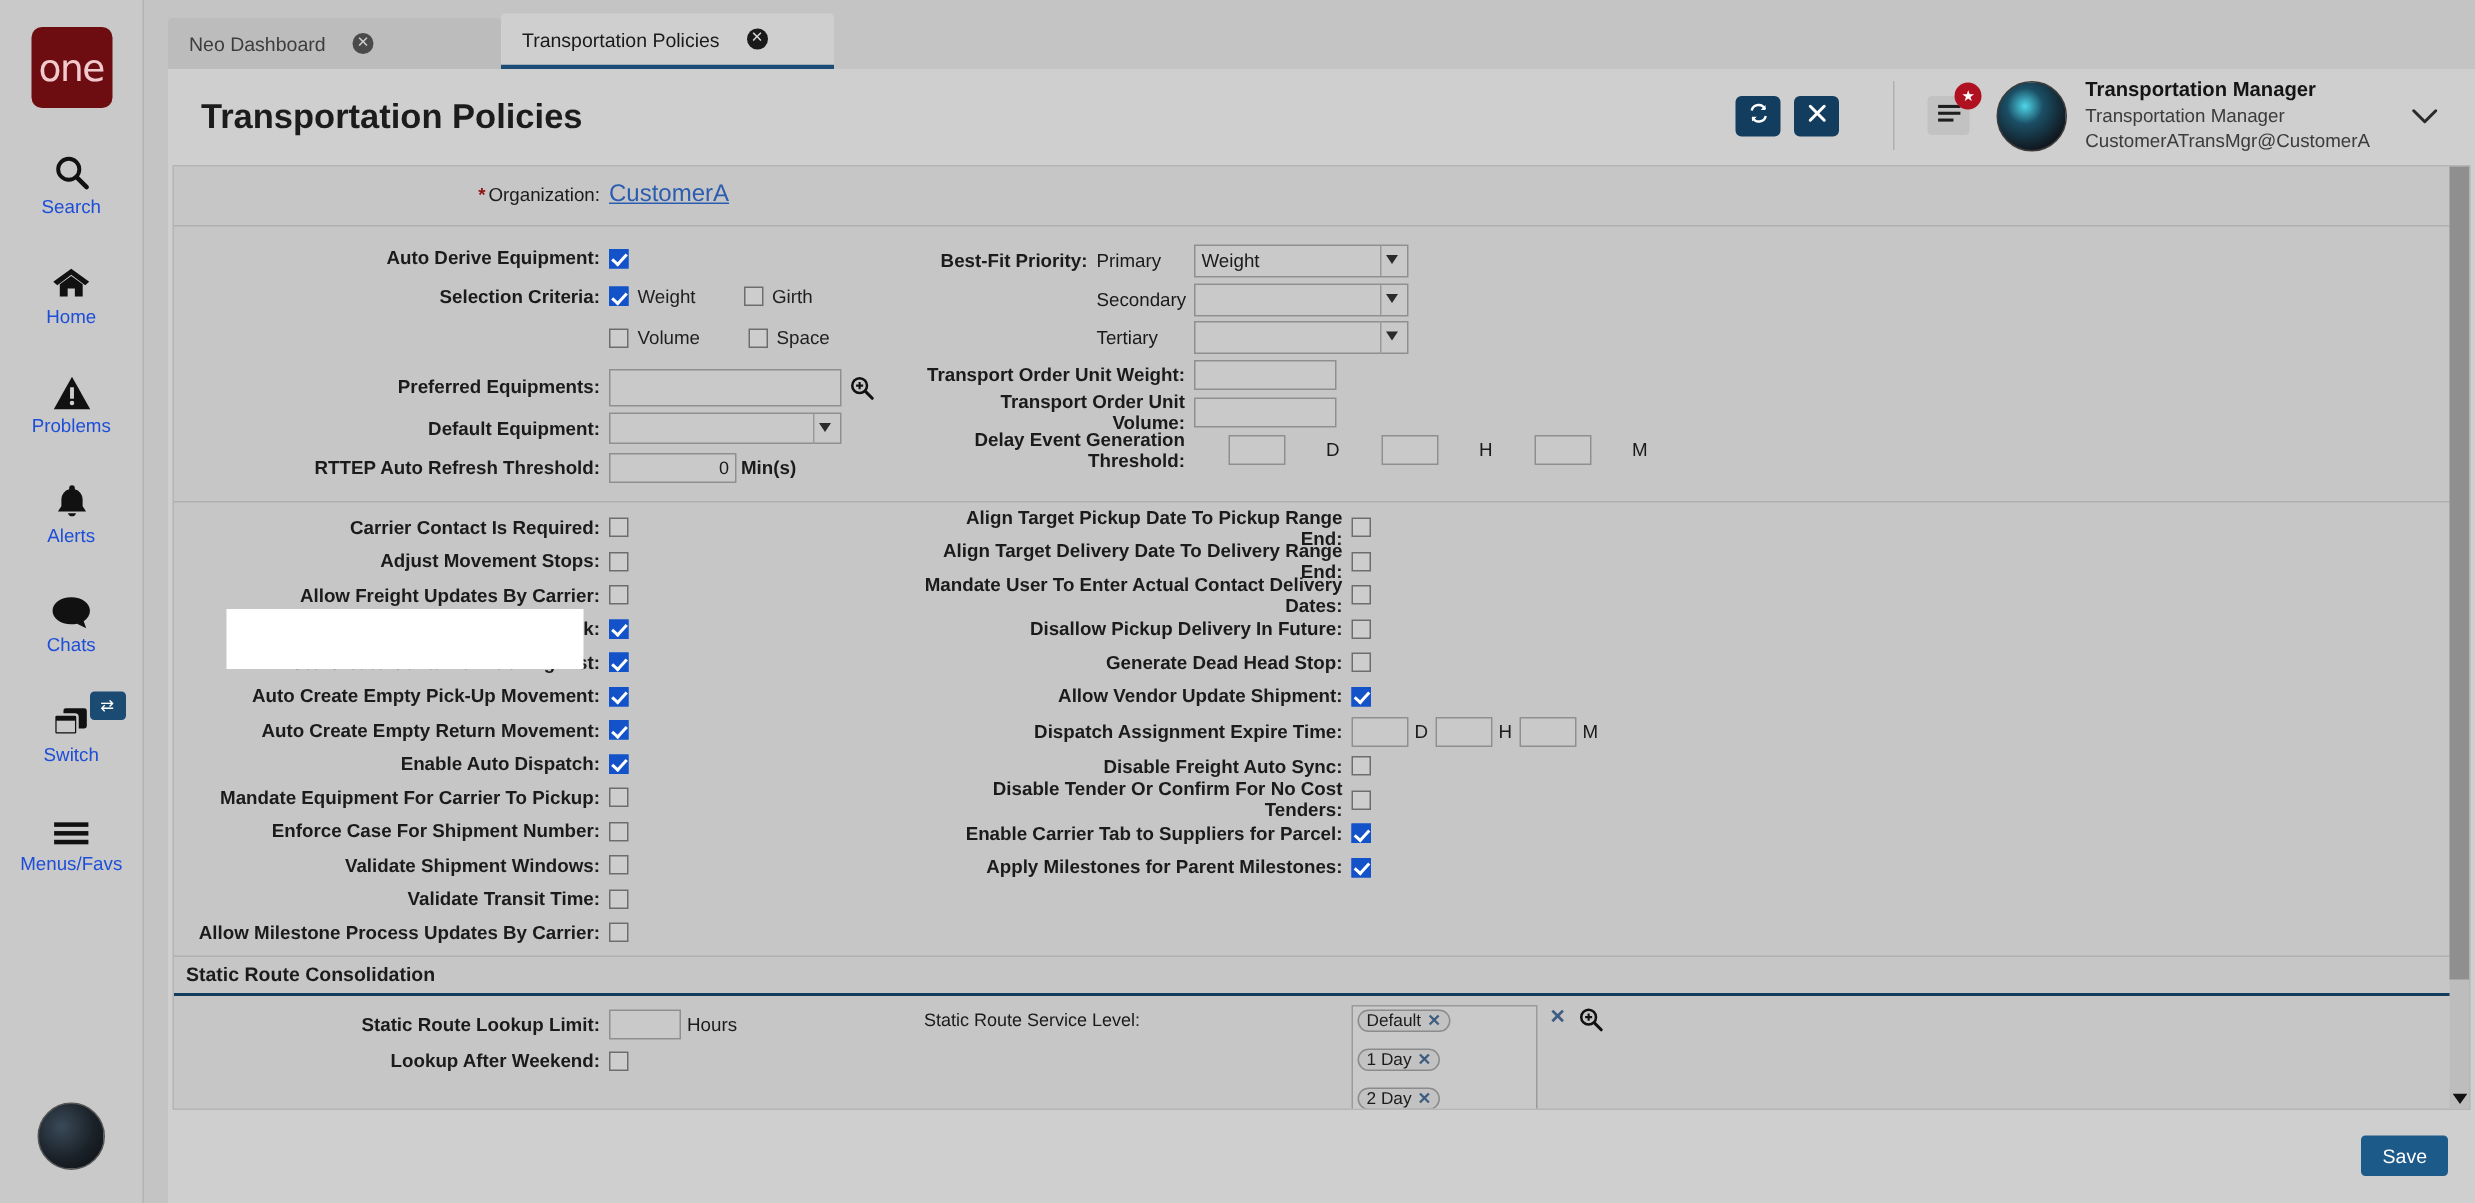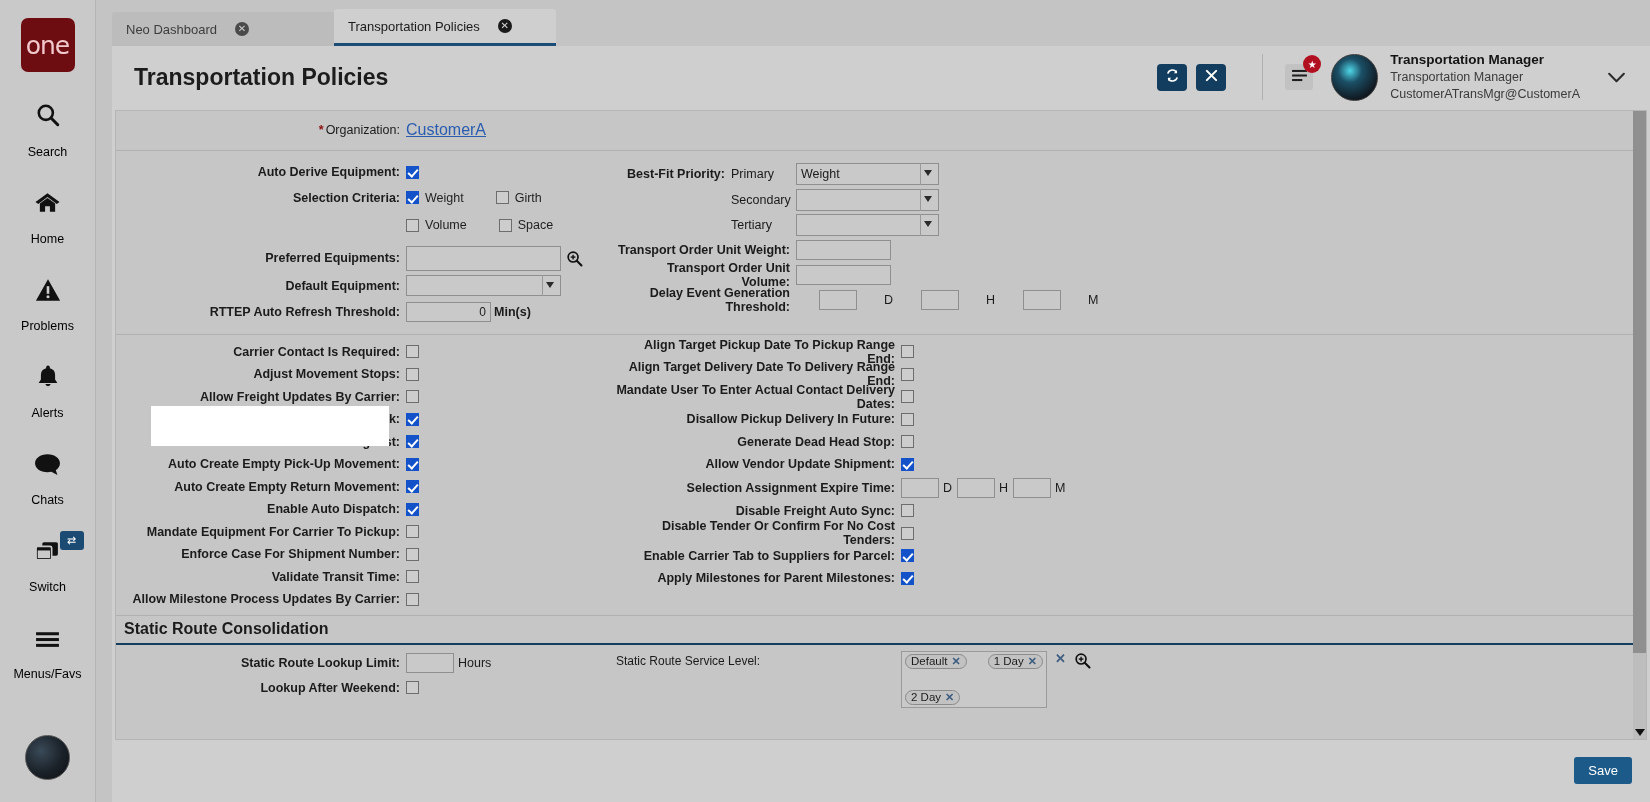--- a/index.html
+++ b/index.html
@@ -28,21 +28,21 @@
     color:#f2c9cc; font-size:25px; letter-spacing:-1px;
     font-family:"DejaVu Sans", sans-serif;
   }
   .rail-item {
     margin-top:26px; width:96px;
     display:flex; flex-direction:column; align-items:center;
     cursor:pointer; position:relative;
   }
   .rail-ico { height:30px; display:flex; align-items:flex-end; justify-content:center; }
   .rail-ico svg { display:block; }
-  .rail-lbl { margin-top:17px; font-size:12.5px; color:#000000; }
+  .rail-lbl { margin-top:3px; font-size:12.5px; color:#1d4ed8; }
   .switch-badge {
     position:absolute; right:12px; top:-2px;
     width:24px; height:19px; background:#1b4a72; border-radius:3px;
     display:flex; align-items:center; justify-content:center;
     color:#fff; font-size:11px;
   }
   #rail-avatar {
     position:absolute; bottom:22px; left:25px;
     width:45px; height:45px; border-radius:50%;
     background:radial-gradient(circle at 35% 35%, #3a4a58 0%, #1a2128 55%, #0b0e12 100%);
@@ -158,27 +158,27 @@
   .unitn { font-size:12.5px; color:#1b1b1b; margin:0 5px 0 4px; }
 
   .mag { margin-left:5px; cursor:pointer; display:inline-flex; }
 
   
   #callout {
     position:absolute; left:35px; top:295px; width:238px; height:40px;
     background:#ffffff; z-index:5;
   }
 
-  .sect-title { font-weight:bold; font-size:16px; color:#1b1b1b; padding:4px 0 5px 8px; }
+  .sect-title { font-weight:bold; font-size:13px; color:#1b1b1b; padding:4px 0 5px 8px; }
   .sect-title-bar { border-bottom:2px solid #123d5e; }
 
   
   .chipbox {
     border:1px solid #9a9a9a; background:#c9c9c9; min-height:19px;
-    display:flex; flex-wrap:wrap; gap:21px; padding:2px 3px; width:146px; align-content:flex-start;
+    display:flex; flex-wrap:wrap; gap:11px; padding:2px 3px; width:124px; align-content:flex-start;
   }
   .chip {
     background:#c2c2c2; border:1px solid #8b8b8b; border-radius:9px;
     font-size:11.5px; color:#1b1b1b; padding:0 5px; height:15px;
     display:inline-flex; align-items:center; gap:4px; white-space:nowrap;
   }
   .chip .cx { color:#3f5d80; font-weight:bold; font-size:11px; cursor:pointer; }
   .clearall { color:#3f5d80; font-weight:bold; font-size:13px; margin-left:8px; cursor:pointer; }
 
   
@@ -483,20 +483,24 @@
               </div>
             <div class="frow">
                 <div class="cap capA">Mandate Equipment For Carrier To Pickup:</div>
                 <span class="cb"></span>
               </div>
             <div class="frow">
                 <div class="cap capA">Enforce Case For Shipment Number:</div>
                 <span class="cb"></span>
               </div>
             <div class="frow">
+                <div class="cap capA">Validate Shipment Windows:</div>
+                <span class="cb"></span>
+              </div>
+            <div class="frow">
                 <div class="cap capA">Validate Transit Time:</div>
                 <span class="cb"></span>
               </div>
             <div class="frow">
                 <div class="cap capA">Allow Milestone Process Updates By Carrier:</div>
                 <span class="cb"></span>
               </div>
           </div>
 
           <div class="colB" style="padding-left:100px;">
@@ -519,21 +523,21 @@
             <div class="frow">
                 <div class="cap" style="width:285px;flex:0 0 285px;">Generate Dead Head Stop:</div>
                 <span class="cb"></span>
               </div>
             <div class="frow">
                 <div class="cap" style="width:285px;flex:0 0 285px;">Allow Vendor Update Shipment:</div>
                 <span class="cb on"></span>
               </div>
 
             <div class="frow" style="height:24px;">
-              <div class="cap" style="width:285px;flex:0 0 285px;">Selection Assignment Expire Time:</div>
+              <div class="cap" style="width:285px;flex:0 0 285px;">Dispatch Assignment Expire Time:</div>
               <input class="inp" style="width: 38px; height: 20px;" value="">
               <span class="unitn">D</span>
               <input class="inp" style="width: 38px; height: 20px;" value="">
               <span class="unitn">H</span>
               <input class="inp" style="width: 38px; height: 20px;" value="">
               <span class="unitn">M</span>
             </div>
 
             <div class="frow">
                 <div class="cap" style="width:285px;flex:0 0 285px;">Disable Freight Auto Sync:</div>

